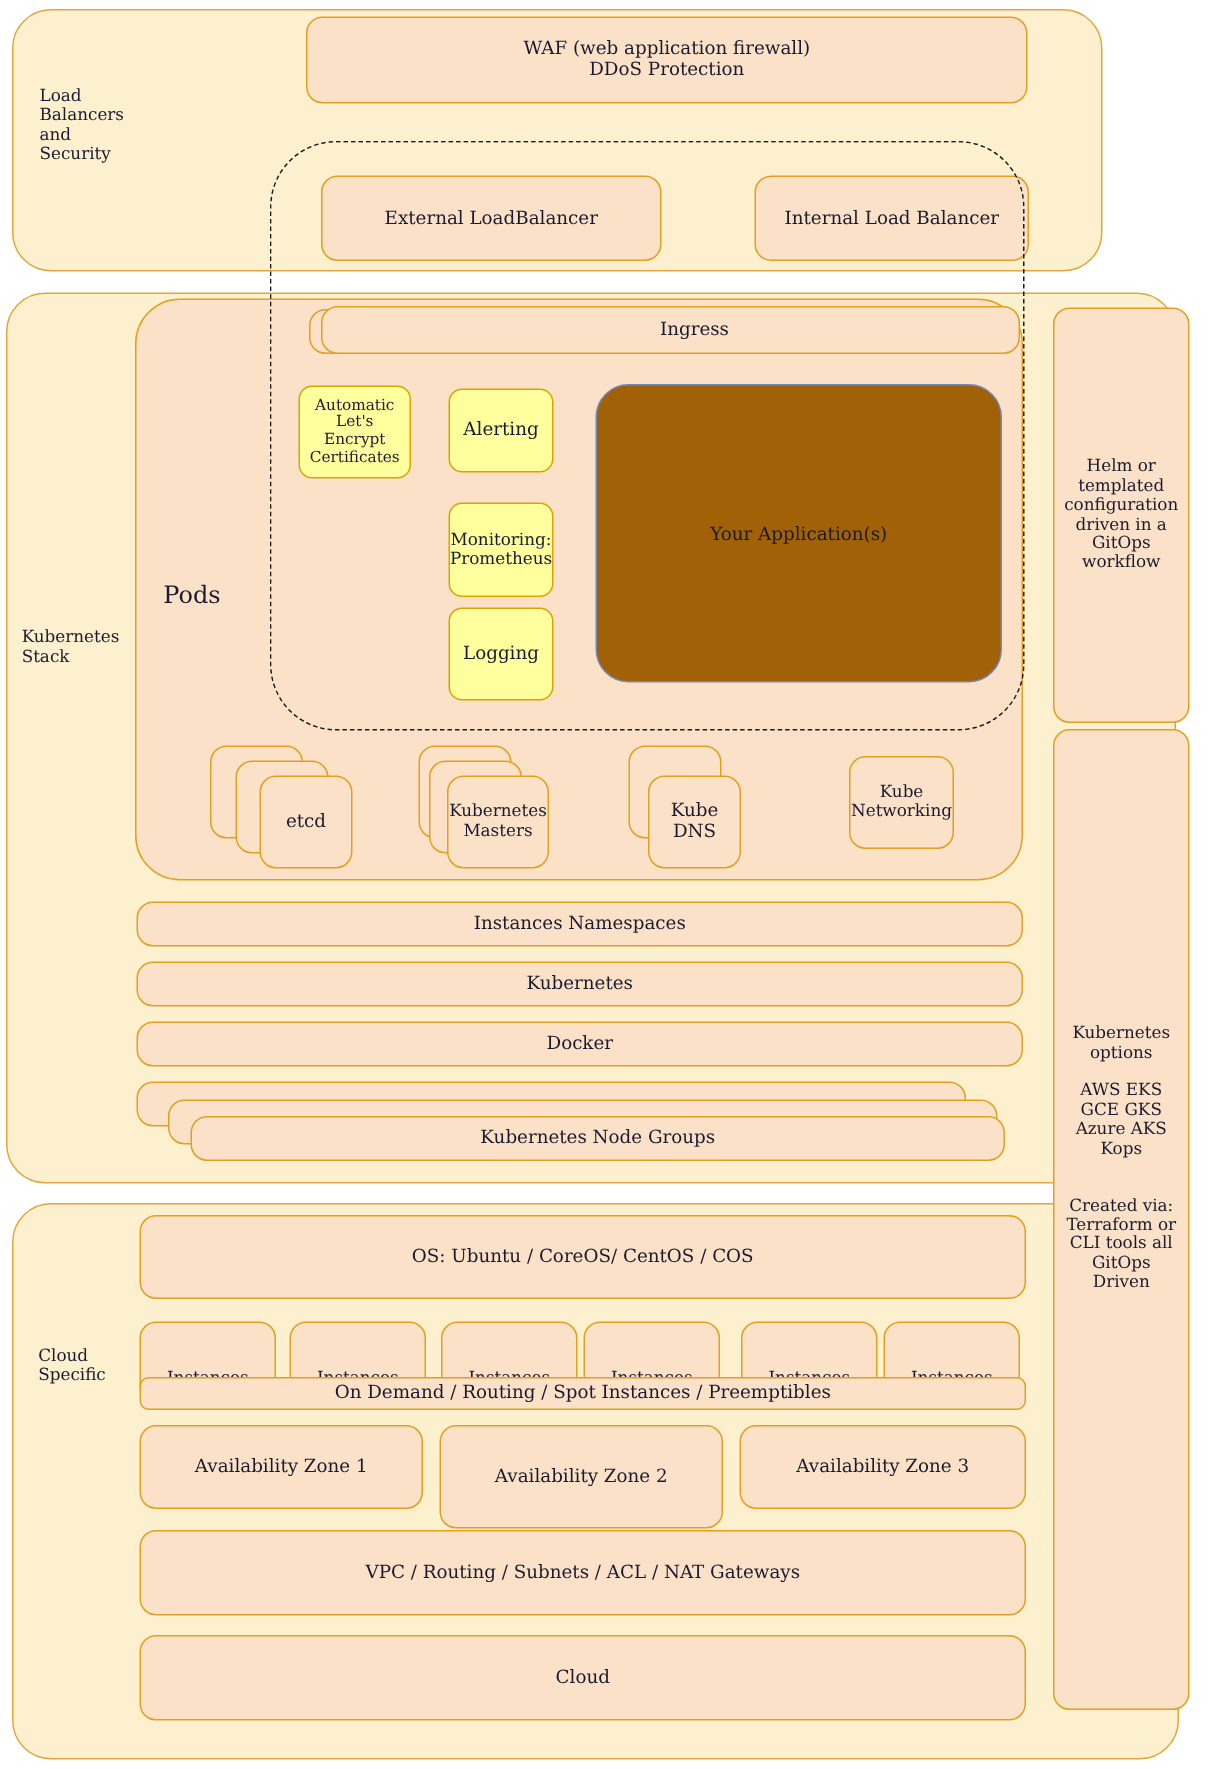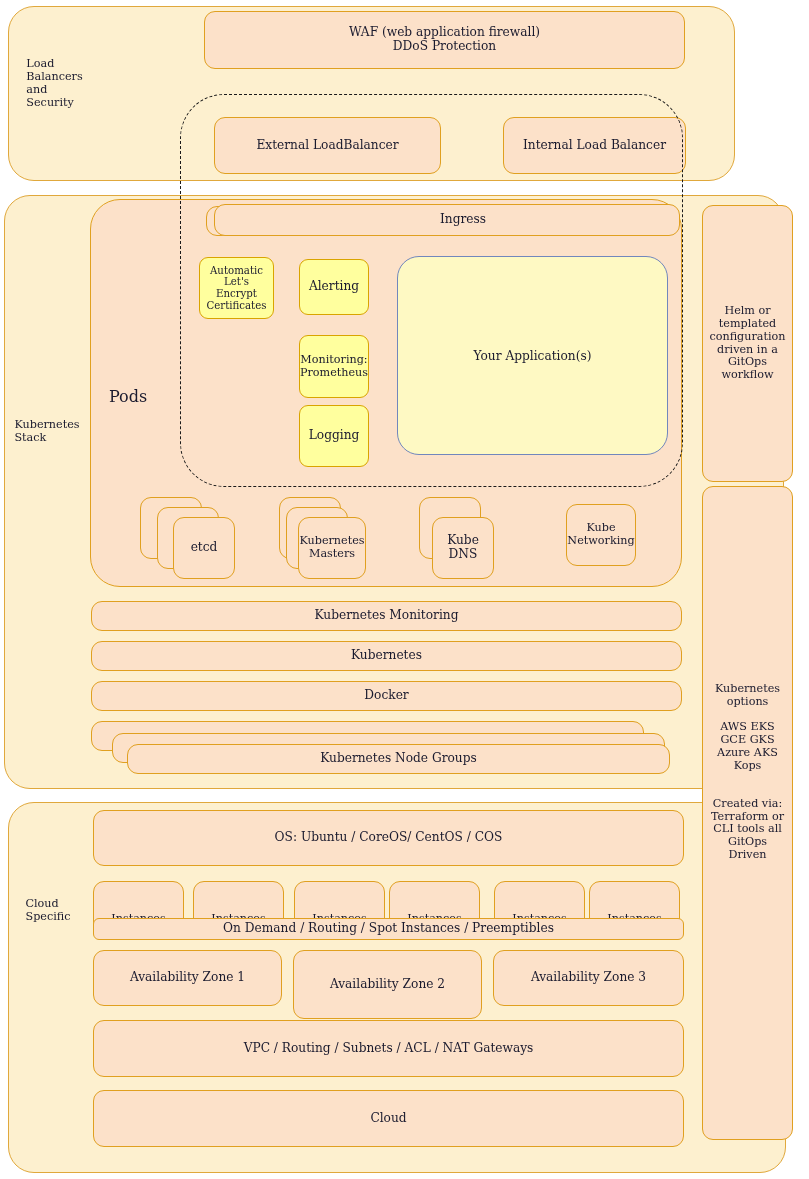--- a/index.html
+++ b/index.html
@@ -42,21 +42,21 @@
     border: 1.5px solid #d9a400;
     border-radius: 9px;
     display: flex;
     align-items: center;
     justify-content: center;
     text-align: center;
     line-height: 1.14;
   }
   
   .bbox {
-    background: #fef9c3;
+    background: #a16207;
     border: 1.6px solid #7187bd;
     border-radius: 22px;
     display: flex;
     align-items: center;
     justify-content: center;
     text-align: center;
   }
   
   .dashed {
     border: 1.4px dashed #1a1a1a;
@@ -136,21 +136,21 @@
 <div>
   <div class="abs box" style="left:405px; top:497px; width:62px; height:62px;"></div>
   <div class="abs box fs12" style="left:418px; top:517px; width:62px; height:62px;">Kube DNS</div>
 </div>
 
 <div>
   <div class="abs box fs11" style="left:552px; top:504px; width:70px; height:62px; white-space:pre-line;">Kube
 Networking</div>
 </div>
 
-<div class="abs box fs12" style="left:77px; top:601px; width:591px; height:30px;">Kubernetes Monitoring</div>
+<div class="abs box fs12" style="left:77px; top:601px; width:591px; height:30px;">Instances Namespaces</div>
 
 <div class="abs box fs12" style="left:77px; top:641px; width:591px; height:30px;">Kubernetes</div>
 
 <div class="abs box fs12" style="left:77px; top:681px; width:591px; height:30px;">Docker</div>
 
 <div>
   <div class="abs box" style="left:77px; top:721px; width:553px; height:30px;"></div>
   <div class="abs box" style="left:98px; top:733px; width:553px; height:30px;"></div>
   <div class="abs box fs12" style="left:113px; top:744px; width:543px; height:30px;">Kubernetes Node Groups</div>
 </div>

